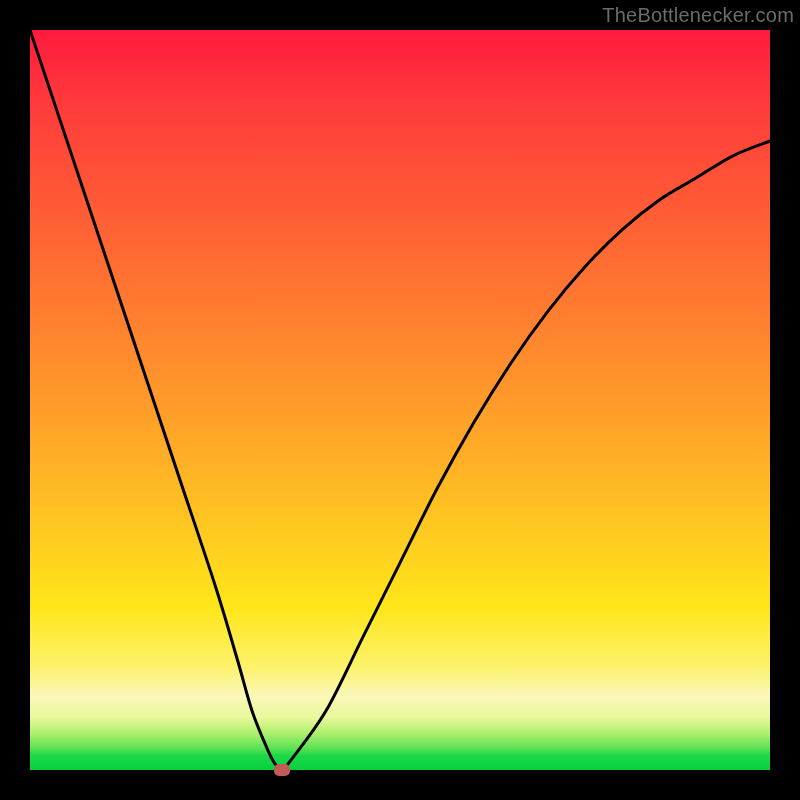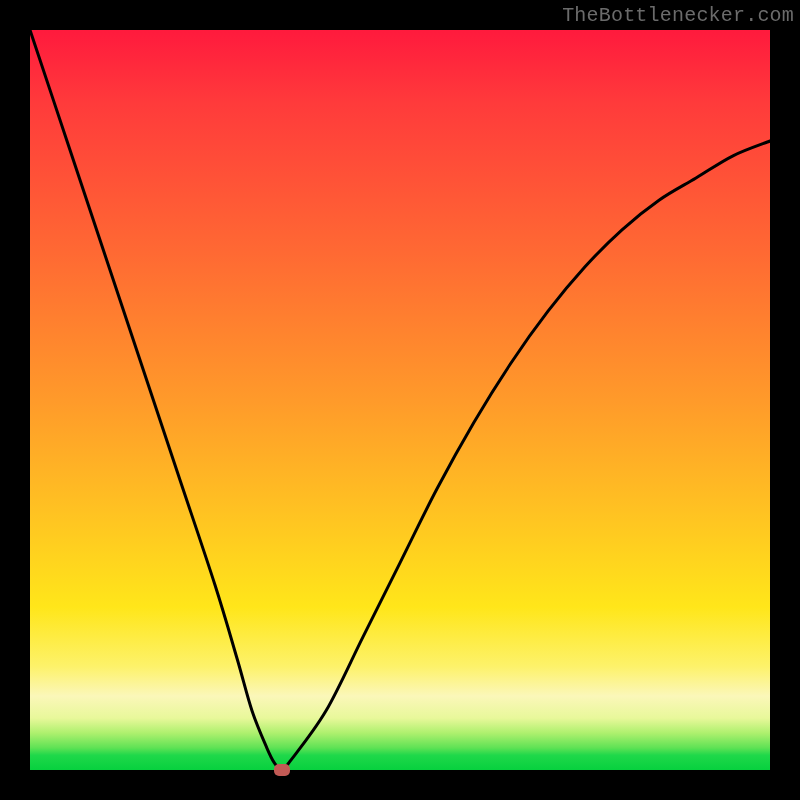--- a/index.html
+++ b/index.html
@@ -9,21 +9,20 @@
     height: 800px;
     background: #000;
     overflow: hidden;
     font-family: Arial, Helvetica, sans-serif;
   }
   .frame {
     position: relative;
     width: 800px;
     height: 676px;
     background: #000;
-    font-family: Liberation Mono, monospace;
   }
   .plot {
     position: absolute;
     left: 30px;
     top: 30px;
     width: 740px;
     height: 740px;
     
     background: linear-gradient(
       to bottom,

